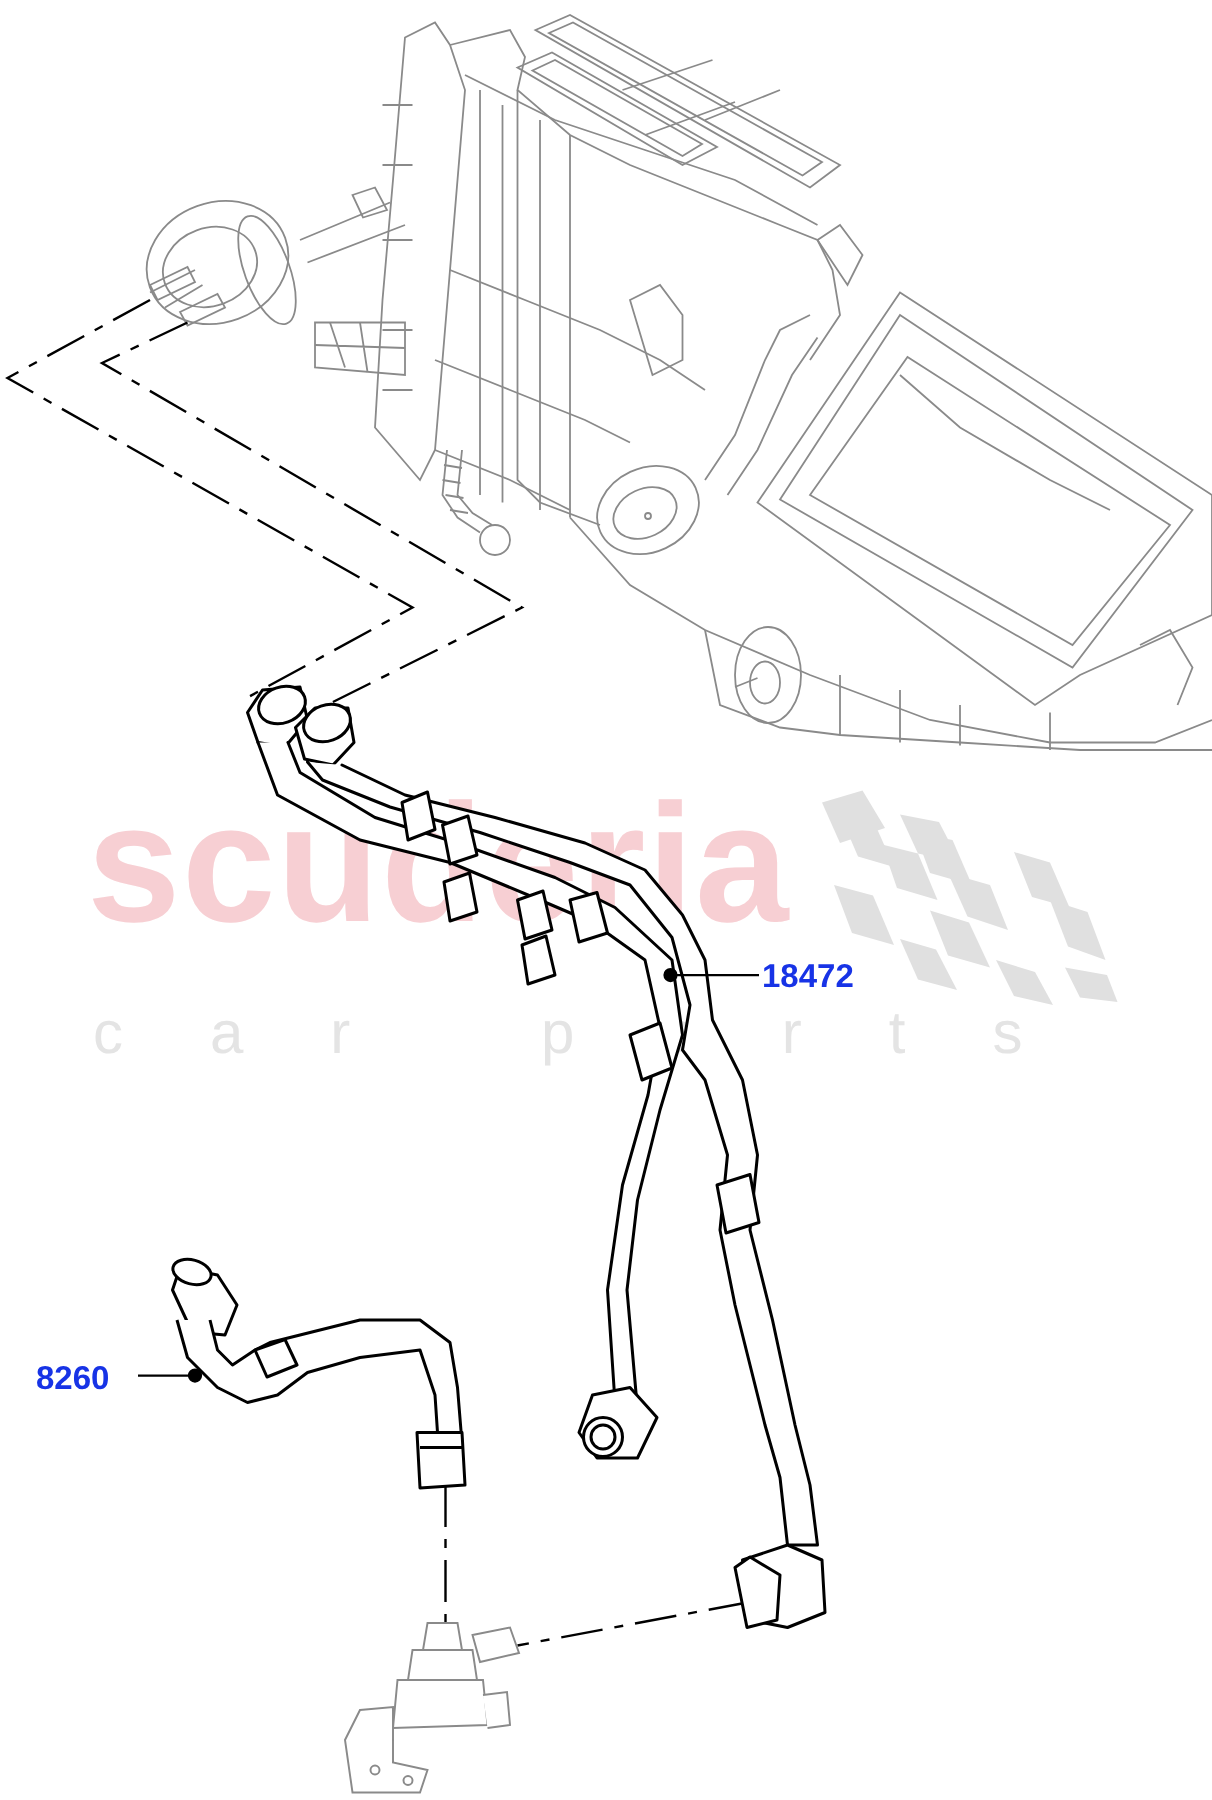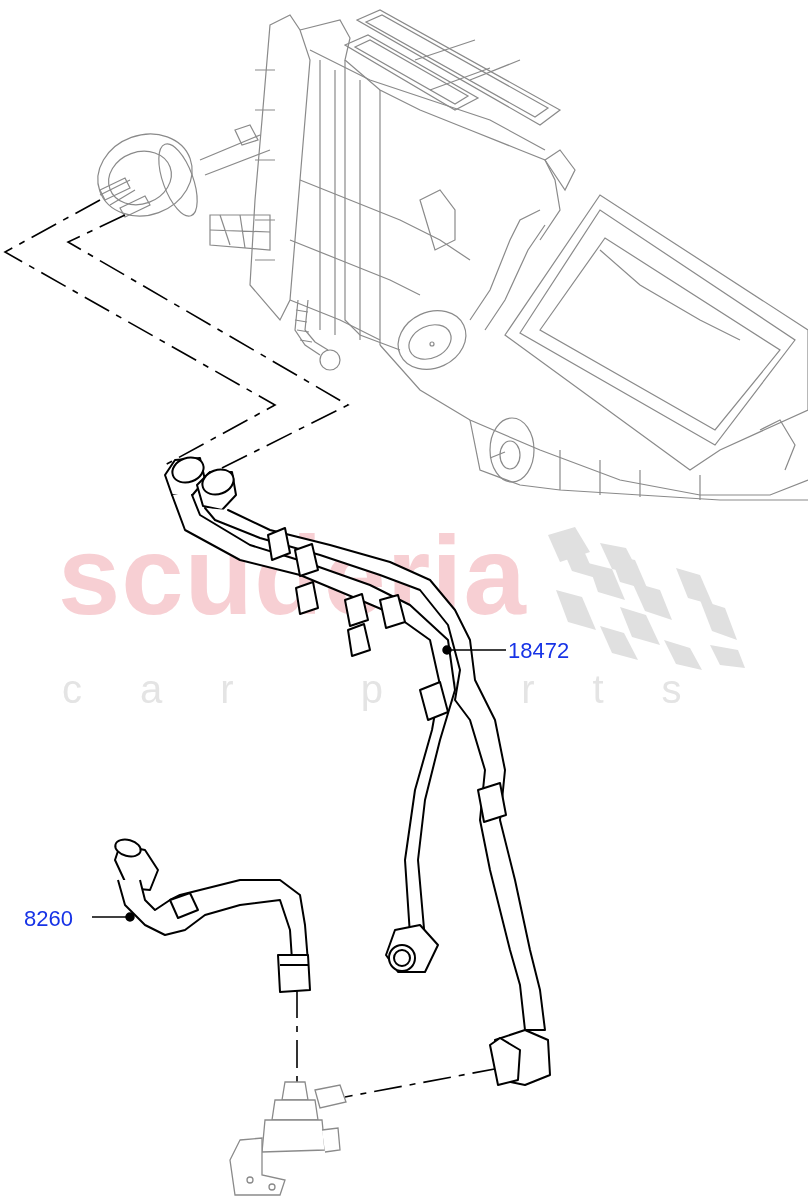--- a/index.html
+++ b/index.html
@@ -1,21 +1,21 @@
 <!DOCTYPE html>
 <html><head>
 <meta charset="utf-8">
 <style>
   html, body { margin: 0; padding: 0; background: #ffffff; }
   body { width: 808px; height: 1200px; position: relative; overflow: hidden; font-family: "Liberation Sans", sans-serif; }
   .stage { position: absolute; left: 0; top: 0; width: 808px; height: 1200px; }
   svg.art { position: absolute; left: 0; top: 0; width: 808px; height: 1200px; }
   .wm-main { position: absolute; left: 58px; top: 520px; font-size: 112px; font-weight: bold; color: #f7cfd3; letter-spacing: 1px; line-height: 1; }
   .wm-sub { position: absolute; left: 62px; top: 669px; font-size: 40px; color: #e4e4e4; letter-spacing: 58px; line-height: 1; }
-  .callout { position: absolute; font-size: 22px; color: #1733e6; line-height: 1; cursor: pointer; }
+  .callout { position: absolute; font-size: 22px; color: #1733e6; line-height: 1; cursor: pointer; font-weight: bold; }
   .callout-18472 { left: 508px; top: 640px; }
   .callout-8260 { left: 24px; top: 908px; }
 </style>
 </head>
 <body>
 
 <div class="stage">
 
   <div class="wm-main">scuderia</div>
   <div class="wm-sub">car parts</div>

